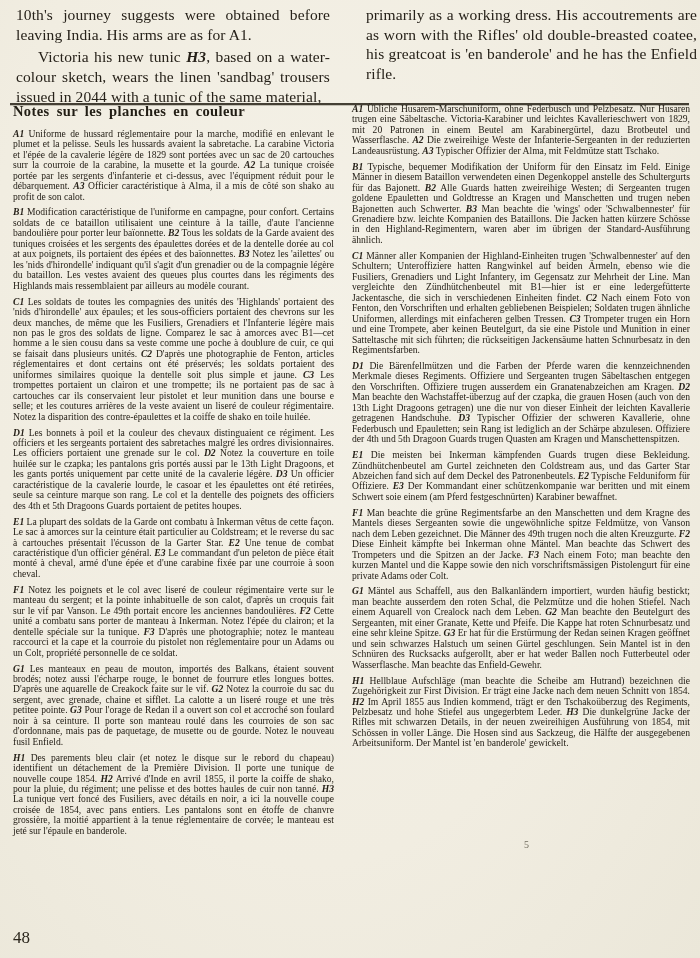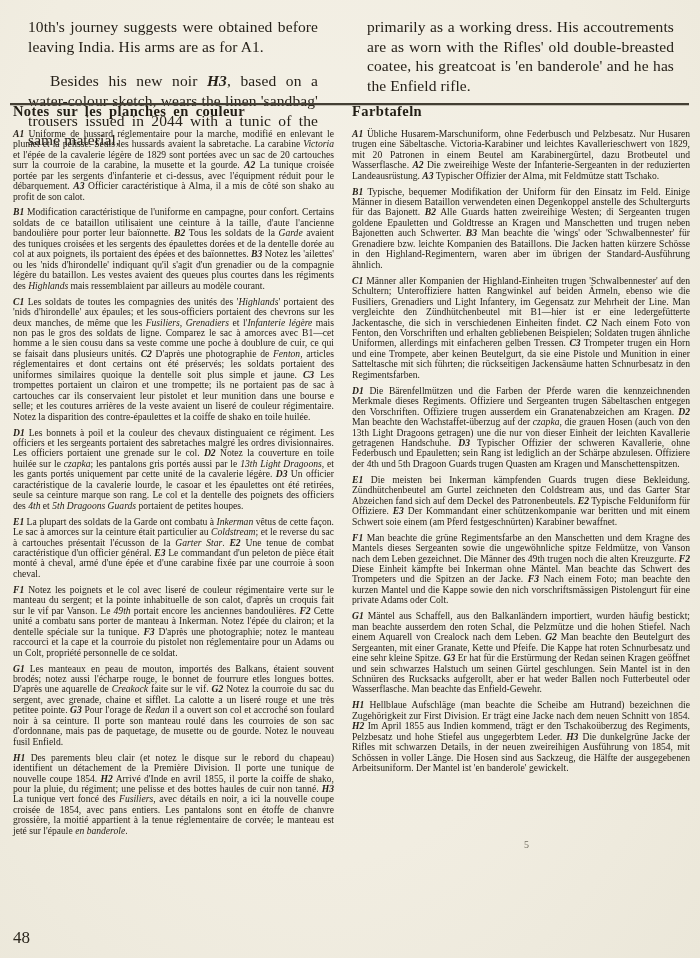--- a/index.html
+++ b/index.html
@@ -5,52 +5,52 @@
   html, body { margin:0; padding:0; background:#d8d4c8; }
   .page {
     position:relative; width:700px; height:958px; overflow:hidden;
     background: radial-gradient(ellipse at 45% 35%, #f4f1e7 0%, #f1ede1 60%, #ebe7d9 100%);
     font-family:"Liberation Serif", serif; color:#262119;
   }
   .top-col {
     position:absolute; top:2px; font-size:15.5px; line-height:1.27;
     text-align:justify; letter-spacing:0.1px;
   }
-  .top-col p { margin:15px; }
+  .top-col p { margin:3px; }
   .top-col p.indent { text-indent:22px; }
   #top-left  { left:13px;  width:320px; }
-  #top-right { left:352px; width:337px; }
+  #top-right { left:363px; width:337px; }
   .rule {
     position:absolute; left:10px; top:103px; width:679px; height:2px;
     background:#443f34; box-shadow:0 1px 0 rgba(68,63,52,0.28);
   }
   .notes-col {
     position:absolute; top:104px; font-size:9.6px; line-height:1.09;
     text-align:justify;
   }
   #notes-col-french { left:13px;  width:321px; }
   #notes-col-german { left:352px; width:338px; }
   .notes-col h2 {
     margin:0 0 9px 0; font-size:14.5px; font-weight:bold;
     letter-spacing:0.4px; word-spacing:3px; color:#211d14;
   }
   .notes-body p { margin:0 0 5.5px 0; }
   .rb { font-weight:bold;font-style:italic; }
-  .ri { font-style:italic; }
+  .ri { }
   .pagenum { position:absolute; left:13px; top:928px; font-size:17px; color:#2b261c; }
   .stray { position:absolute; left:524px; top:839px; font-size:10px; color:#716c5e; }
 </style>
 </head>
 <body>
 
 <div class="page">
 
   <div class="top-col" id="top-left">
       <p><span>10th's journey suggests were obtained before leaving India. His arms are as for A1.</span></p>
-      <p class="indent"><span>Besides his new noir </span><span class="rb">H3</span><span>, based on a water-colour sketch, wears the linen 'sandbag' trousers issued in 2044 with a tunic of the same material,</span></p>
+      <p class="indent"><span>Victoria his new tunic </span><span class="rb">H3</span><span>, based on a water-colour sketch, wears the linen 'sandbag' trousers issued in 2044 with a tunic of the same material,</span></p>
     </div>
 
   <div class="top-col" id="top-right">
       <p><span>primarily as a working dress. His accoutrements are as worn with the Rifles' old double-breasted coatee, his greatcoat is 'en banderole' and he has the Enfield rifle.</span></p>
     </div>
 
   <div class="rule"></div>
 
   <div class="notes-col" id="notes-col-french">
     <h2>Notes sur les planches en couleur</h2>
@@ -60,21 +60,20 @@
         <p><span class="rb">C1</span><span> Les soldats de toutes les compagnies des unités des '</span><span class="ri">Highlands</span><span>' portaient des 'nids d'hirondelle' aux épaules; et les sous-officiers portaient des chevrons sur les deux manches, de même que les </span><span class="ri">Fusiliers, Grenadiers</span><span> et l'</span><span class="ri">Infanterie légère</span><span> mais non pas le gros des soldats de ligne. Comparez le sac à amorces avec B1—cet homme a le sien cousu dans sa veste comme une poche à doublure de cuir, ce qui se faisait dans plusieurs unités. </span><span class="rb">C2</span><span> D'après une photographie de </span><span class="ri">Fenton</span><span>, articles réglementaires et dont certains ont été préservés; les soldats portaient des uniformes similaires quoique la dentelle soit plus simple et jaune. </span><span class="rb">C3</span><span> Les trompettes portaient un clairon et une trompette; ils ne portaient pas de sac à cartouches car ils conservaient leur pistolet et leur munition dans une bourse e selle; et les coutures arrières de la veste avaient un liseré de couleur régimentaire. Notez la disparition des contre-épaulettes et la coiffe de shako en toile huilée.</span></p>
         <p><span class="rb">D1</span><span> Les bonnets à poil et la couleur des chevaux distinguaient ce régiment. Les officiers et les sergeants portaient des sabretaches malgré les ordres divisionnaires. Les officiers portaient une grenade sur le col. </span><span class="rb">D2</span><span> Notez la couverture en toile huilée sur le </span><span class="ri">czapka</span><span>; les pantalons gris portés aussi par le </span><span class="ri">13th Light Dragoons</span><span>, et les gants portés uniquement par cette unité de la cavalerie légère. </span><span class="rb">D3</span><span> Un officier caractéristique de la cavalerie lourde, le casoar et les épaulettes ont été retirées, seule sa ceinture marque son rang. Le col et la dentelle des poignets des officiers des </span><span class="ri">4th</span><span> et </span><span class="ri">5th Dragoons Guards</span><span> portaient de petites houpes.</span></p>
         <p><span class="rb">E1</span><span> La plupart des soldats de la Garde ont combatu à </span><span class="ri">Inkerman</span><span> vêtus de cette façon. Le sac à amorces sur la ceinture était particulier au </span><span class="ri">Coldstream</span><span>; et le reverse du sac à cartouches présentait l'écusson de la </span><span class="ri">Garter Star</span><span>. </span><span class="rb">E2</span><span> Une tenue de combat caractéristique d'un officier général. </span><span class="rb">E3</span><span> Le commandant d'un peleton de pièce était monté à cheval, armé d'une épée et d'une carabine fixée par une courroie à soon cheval.</span></p>
         <p><span class="rb">F1</span><span> Notez les poignets et le col avec liseré de couleur régimentaire verte sur le manteau du sergent; et la pointe inhabituelle de son calot, d'après un croquis fait sur le vif par Vanson. Le </span><span class="ri">49th</span><span> portait encore les anciennes bandoulières. </span><span class="rb">F2</span><span> Cette unité a combatu sans porter de manteau à Inkerman. Notez l'épée du clairon; et la dentelle spéciale sur la tunique. </span><span class="rb">F3</span><span> D'après une photographie; notez le manteau raccourci et la cape et la courroie du pistolet non réglementaire pour un Adams ou un Colt, propriété personnelle de ce soldat.</span></p>
         <p><span class="rb">G1</span><span> Les manteaux en peau de mouton, importés des Balkans, étaient souvent brodés; notez aussi l'écharpe rouge, le bonnet de fourrure etles longues bottes. D'après une aquarelle de </span><span class="ri">Creakock</span><span> faite sur le vif. </span><span class="rb">G2</span><span> Notez la courroie du sac du sergent, avec grenade, chaine et sifflet. La calotte a un liseré rouge et une très petitee pointe. </span><span class="rb">G3</span><span> Pour l'orage de </span><span class="ri">Redan</span><span> il a ouvert son col et accroché son foulard noir à sa ceinture. Il porte son manteau roulé dans les courroies de son sac d'ordonnane, mais pas de paquetage, de musette ou de gourde. Notez le nouveau fusil Enfield.</span></p>
         <p><span class="rb">H1</span><span> Des parements bleu clair (et notez le disque sur le rebord du chapeau) identifient un détachement de la Première Division. Il porte une tunique de nouvelle coupe 1854. </span><span class="rb">H2</span><span> Arrivé d'Inde en avril 1855, il porte la coiffe de shako, pour la pluie, du régiment; une pelisse et des bottes haules de cuir non tanné. </span><span class="rb">H3</span><span> La tunique vert foncé des </span><span class="ri">Fusiliers</span><span>, avec détails en noir, a ici la nouvelle coupe croisée de 1854, avec pans entiers. Les pantalons sont en étoffe de chanvre grossière, la moitié appartient à la tenue réglementaire de corvée; le manteau est jeté sur l'épaule </span><span class="ri">en banderole</span><span>.</span></p>
       </div>
   </div>
 
   <div class="notes-col" id="notes-col-german">
-    <h2>Farbtafeln</h2>
     <div class="notes-body" id="notes-german">
         <p><span class="rb">A1</span><span> Übliche Husarem-Marschuniform, ohne Federbusch und Pelzbesatz. Nur Husaren trugen eine Säbeltasche. Victoria-Karabiner und leichtes Kavallerieschwert von 1829, mit 20 Patronen in einem Beutel am Karabinergürtel, dazu Brotbeutel und Wasserflasche. </span><span class="rb">A2</span><span> Die zweireihige Weste der Infanterie-Sergeanten in der reduzierten Landeausrüstung. </span><span class="rb">A3</span><span> Typischer Offizier der Alma, mit Feldmütze statt Tschako.</span></p>
         <p><span class="rb">B1</span><span> Typische, bequemer Modifikation der Uniform für den Einsatz im Feld. Einige Männer in diesem Bataillon verwendeten einen Degenkoppel anstelle des Schultergurts für das Bajonett. </span><span class="rb">B2</span><span> Alle Guards hatten zweireihige Westen; di Sergeanten trugen goldene Epauletten und Goldtresse an Kragen und Manschetten und trugen neben Bajonetten auch Schwerter. </span><span class="rb">B3</span><span> Man beachte die 'wings' oder 'Schwalbennester' für Grenadiere bzw. leichte Kompanien des Bataillons. Die Jacken hatten kürzere Schösse in den Highland-Regimentern, waren aber im übrigen der Standard-Ausführung ähnlich.</span></p>
         <p><span class="rb">C1</span><span> Männer aller Kompanien der Highland-Einheiten trugen 'Schwalbennester' auf den Schultern; Unteroffiziere hatten Rangwinkel auf beiden Ärmeln, ebenso wie die Fusiliers, Grenadiers und Light Infantery, im Gegensatz zur Mehrheit der Line. Man vergleichte den Zündhütchenbeutel mit B1—hier ist er eine ledergefütterte Jackentasche, die sich in verschiedenen Einheiten findet. </span><span class="rb">C2</span><span> Nach einem Foto von Fenton, den Vorschriften und erhalten gebliebenen Beispielen; Soldaten trugen ähnliche Uniformen, allerdings mit einfacheren gelben Tressen. </span><span class="rb">C3</span><span> Trompeter trugen ein Horn und eine Trompete, aber keinen Beutelgurt, da sie eine Pistole und Munition in einer Satteltasche mit sich führten; die rückseitigen Jackensäume hatten Schnurbesatz in den Regimentsfarben.</span></p>
         <p><span class="rb">D1</span><span> Die Bärenfellmützen und die Farben der Pferde waren die kennzeichnenden Merkmale dieses Regiments. Offiziere und Sergeanten trugen Säbeltaschen entgegen den Vorschriften. Offiziere trugen ausserdem ein Granatenabzeichen am Kragen. </span><span class="rb">D2</span><span> Man beachte den Wachstaffet-überzug auf der </span><span class="ri">czapka</span><span>, die grauen Hosen (auch von den 13th Light Dragoons getragen) une die nur von dieser Einheit der leichten Kavallerie getragenen Handschuhe. </span><span class="rb">D3</span><span> Typischer Offizier der schweren Kavallerie, ohne Federbusch und Epauletten; sein Rang ist lediglich an der Schärpe abzulesen. Offiziere der 4th und 5th Dragoon Guards trugen Quasten am Kragen und Manschettenspitzen.</span></p>
         <p><span class="rb">E1</span><span> Die meisten bei Inkerman kämpfenden Guards trugen diese Bekleidung. Zündhütchenbeutel am Gurtel zeichneten den Coldstream aus, und das Garter Star Abzeichen fand sich auf dem Deckel des Patronenbeutels. </span><span class="rb">E2</span><span> Typische Felduniform für Offiziere. </span><span class="rb">E3</span><span> Der Kommandant einer schützenkompanie war beritten und mit einem Schwert soie einem (am Pferd festgeschnürten) Karabiner bewaffnet.</span></p>
         <p><span class="rb">F1</span><span> Man beachte die grüne Regimentsfarbe an den Manschetten und dem Kragne des Mantels dieses Sergeanten sowie die ungewöhnliche spitze Feldmütze, von Vanson nach dem Leben gezeichnet. Die Männer des 49th trugen noch die alten Kreuzgurte. </span><span class="rb">F2</span><span> Diese Einheit kämpfte bei Inkerman ohne Mäntel. Man beachte das Schwert des Trompeters und die Spitzen an der Jacke. </span><span class="rb">F3</span><span> Nach einem Foto; man beachte den kurzen Mantel und die Kappe sowie den nich vorschriftsmässigen Pistolengurt für eine private Adams oder Colt.</span></p>
         <p><span class="rb">G1</span><span> Mäntel aus Schaffell, aus den Balkanländern importiert, wurden häufig bestickt; man beachte ausserdem den roten Schal, die Pelzmütze und die hohen Stiefel. Nach einem Aquarell von Crealock nach dem Leben. </span><span class="rb">G2</span><span> Man beachte den Beutelgurt des Sergeanten, mit einer Granate, Kette und Pfeife. Die Kappe hat roten Schnurbesatz und eine sehr kleine Spitze. </span><span class="rb">G3</span><span> Er hat für die Erstürmung der Redan seinen Kragen geöffnet und sein schwarzes Halstuch um seinen Gürtel geschlungen. Sein Mantel ist in den Schnüren des Rucksacks aufgerollt, aber er hat weder Ballen noch Futterbeutel oder Wasserflasche. Man beachte das Enfield-Gewehr.</span></p>
         <p><span class="rb">H1</span><span> Hellblaue Aufschläge (man beachte die Scheibe am Hutrand) bezeichnen die Zugehörigkeit zur First Division. Er trägt eine Jacke nach dem neuen Schnitt von 1854. </span><span class="rb">H2</span><span> Im April 1855 aus Indien kommend, trägt er den Tschakoüberzug des Regiments, Pelzbesatz und hohe Stiefel aus ungegerbtem Leder. </span><span class="rb">H3</span><span> Die dunkelgrüne Jacke der Rifles mit schwarzen Details, in der neuen zweireihigen Ausführung von 1854, mit Schössen in voller Länge. Die Hosen sind aus Sackzeug, die Hälfte der ausgegebenen Arbeitsuniform. Der Mantel ist 'en banderole' gewickelt.</span></p>
       </div>

